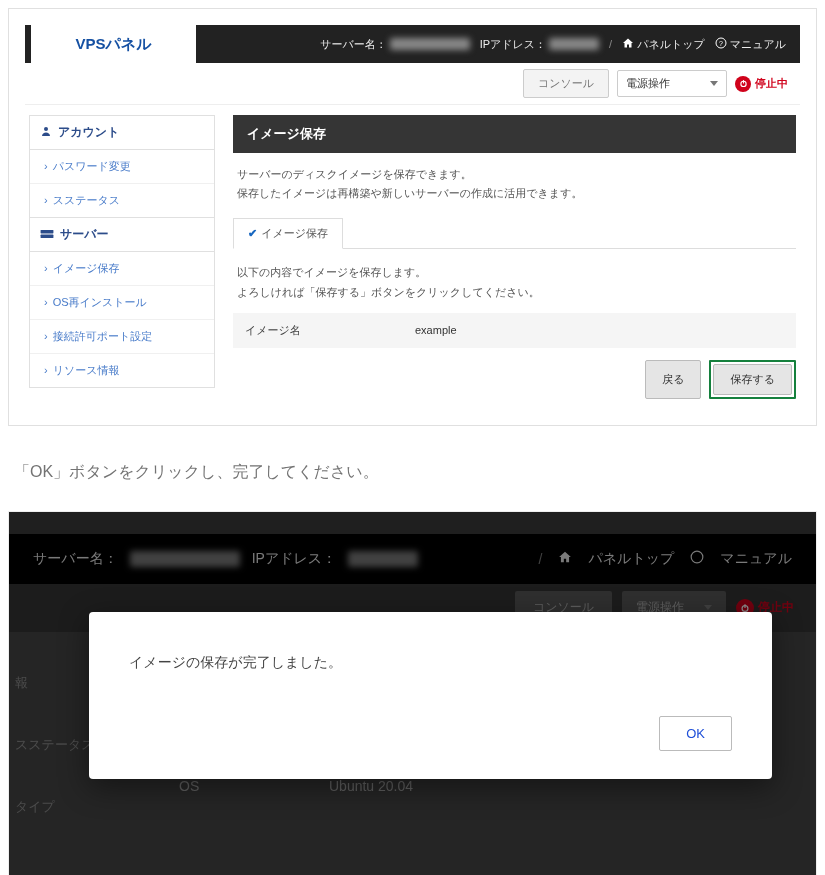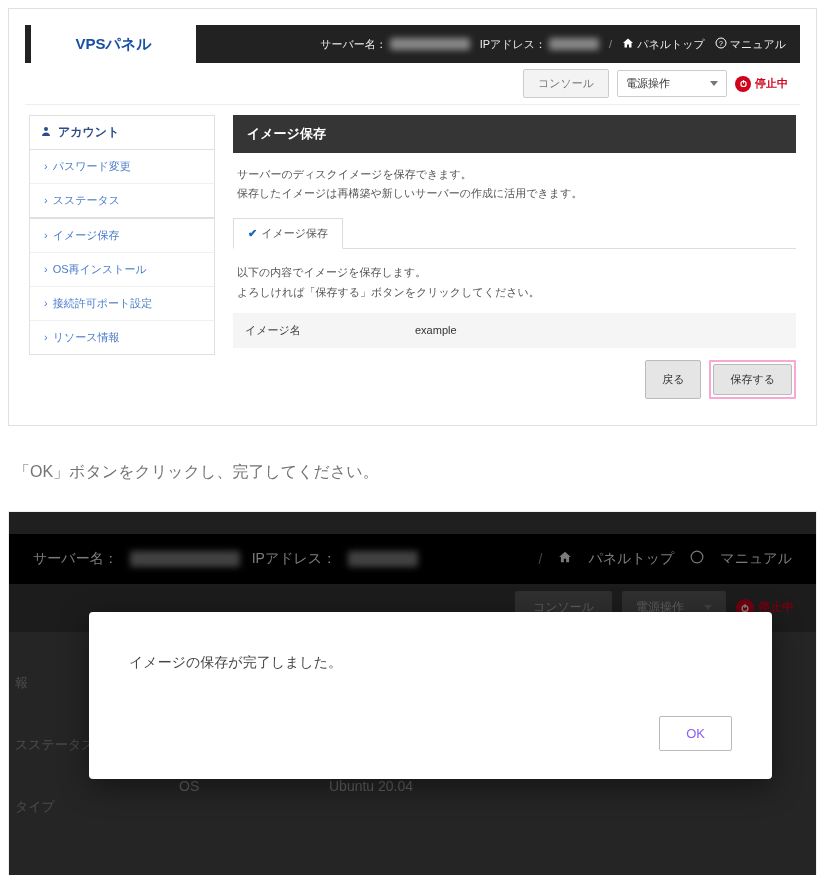--- a/index.html
+++ b/index.html
@@ -80,21 +80,21 @@
 
     .value-row {
       display:flex; background:#f5f5f5; padding: 10px 12px; font-size:11px; align-items:center;
     }
     .value-row .lbl { width: 170px; color:#444;}
     .value-row .val { color:#333; }
 
     .action-row { display:flex; justify-content:flex-end; gap:8px; padding:12px 0 0 0;}
     .btn-plain { border:1px solid #bbb; background:#e5e5e5; padding:7px 16px; font-size:11px; border-radius:2px; color:#333;}
     .highlight-save {
-      border:2px solid #f9a8d4; padding:2px; display:inline-block; border-radius:1px;
+      border:2px solid #15803d; padding:2px; display:inline-block; border-radius:1px;
     }
     .highlight-save .btn-plain{ border:1px solid #bbb; }
 
     
     .instr { font-size: 16px; color:#737373; padding: 36px 6px 28px 6px; }
 
     
     .shot2 { position:relative; width: 100%; height: 370px; overflow:hidden; border:1px solid #eee;}
     .shot2-bg { position:absolute; inset:0; background:#1f1f1f;}
     .shot2 .dim { filter:brightness(0.55) blur(0px);}
@@ -123,21 +123,21 @@
     
     .modal {
       position:absolute; left: 80px; right: 44px; top: 100px;
       background:#fff; border-radius:4px; padding: 42px 40px 28px 40px;
       box-shadow: 0 8px 30px rgba(0,0,0,0.45);
     }
     .modal-msg { font-size:14px; color:#444; }
     .modal-actions { display:flex; justify-content:flex-end; margin-top:44px;}
     .btn-ok {
       border:1px solid #bbb; background:#fff; padding:9px 26px; font-size:13px;
-      border-radius:2px; color:#8b5cf6;
+      border-radius:2px; color:#1d4ed8;
     }
   </style>
 </head>
 <body>
 
 <div class="page">
 
   <div class="panel-outer">
 
     <div class="header-bar">
@@ -192,20 +192,27 @@
           <span class="person-ic"><svg viewBox="0 0 24 24">
                 <circle cx="12" cy="8" r="4"></circle>
                 <path d="M4 22c0-4 4-7 8-7s8 3 8 7z"></path>
               </svg></span>
           <span>アカウント</span>
         </div>
         <div class="side-list">
           <div class="side-item">パスワード変更</div>
           <div class="side-item">スステータス</div>
         </div>
+        <div class="side-heading serv-heading">
+          <span class="srv-ic"><svg viewBox="0 0 24 16">
+                <rect x="1" y="1" width="22" height="6" rx="1"></rect>
+                <rect x="1" y="9" width="22" height="6" rx="1"></rect>
+              </svg></span>
+          <span>サーバー</span>
+        </div>
         <div class="side-list">
           <div class="side-item">イメージ保存</div>
           <div class="side-item">OS再インストール</div>
           <div class="side-item">接続許可ポート設定</div>
           <div class="side-item">リソース情報</div>
         </div>
       </div>
 
       <div class="main">
         <div class="section-title">イメージ保存</div>

